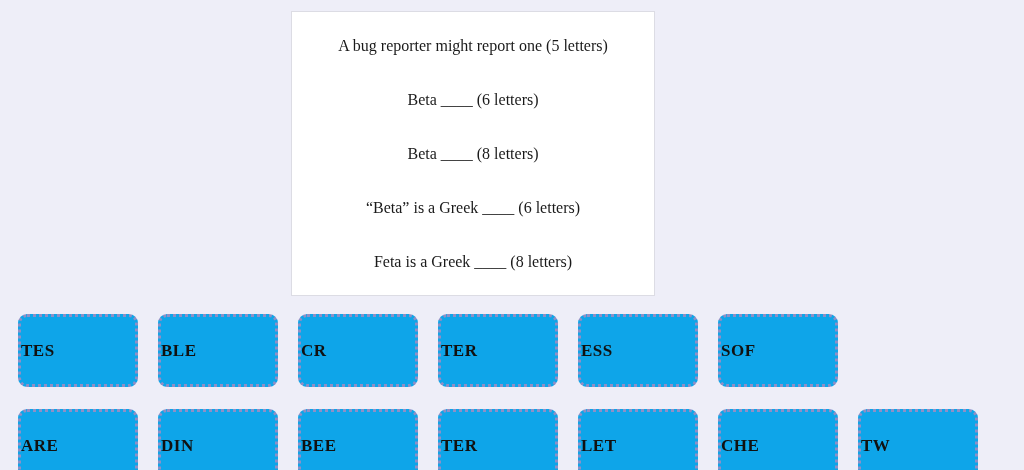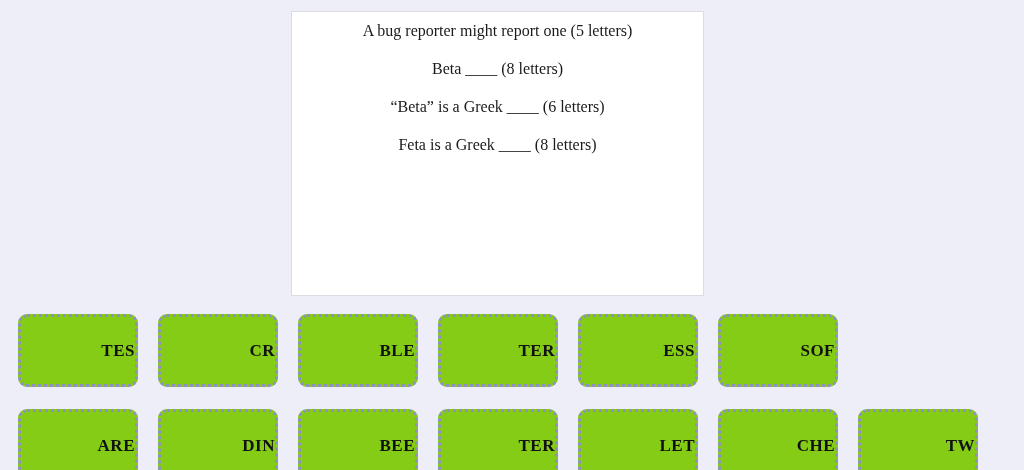--- a/index.html
+++ b/index.html
@@ -13,29 +13,30 @@
     font-family: "Liberation Serif", "DejaVu Serif", serif;
     overflow: hidden;
     position: relative;
   }
 
   
   #clue-panel {
     position: absolute;
     left: 291px;
     top: 11px;
-    width: 413px;
+    width: 364px;
     height: 285px;
     background: #ffffff;
     border: 1px solid #dcdce4;
     box-sizing: border-box;
     display: flex;
     flex-direction: column;
-    justify-content: flex-start;
+    justify-content: center;
     align-items: center;
+    gap: 16px;
   }
   .clue-line {
     font-size: 16px;
     line-height: 38px;
     color: #1a1a1a;
     text-align: center;
     white-space: pre;
     font-family: "Liberation Serif", "DejaVu Serif", serif;
   }
 
@@ -48,57 +49,58 @@
   }
   .tile-row {
     display: flex;
     gap: 20px;
     margin-bottom: 22px;
   }
   .tile {
     width: 120px;
     height: 73px;
     box-sizing: border-box;
-    background: #84cc16;
+    background: #0ea5e9;
     border: 3px dotted #8f8fc6;
     border-radius: 9px;
     display: flex;
     align-items: center;
-    justify-content: flex-end;
+    justify-content: flex-start;
     cursor: pointer;
   }
   .tile-label {
     font-family: "Liberation Serif", "DejaVu Serif", serif;
     font-weight: bold;
     font-size: 17px;
     color: #111111;
     letter-spacing: 0.5px;
   }
 </style>
 </head>
 <body>
 
 <div id="clue-panel">
   <div class="clue-line">A bug reporter might report one (5 letters)</div>
+  <div class="clue-line">Beta ____ (6 letters)</div>
   <div class="clue-line">Beta ____ (8 letters)</div>
   <div class="clue-line">“Beta” is a Greek ____ (6 letters)</div>
   <div class="clue-line">Feta is a Greek ____ (8 letters)</div>
 </div>
 
 <div id="tile-grid">
 
   <div class="tile-row">
     <div class="tile">
       <span class="tile-label">TES</span>
     </div>
     <div class="tile">
-      <span class="tile-label">CR</span>
+      <span class="tile-label">BLE</span>
     </div>
     <div class="tile">
-      <span class="tile-label">BLE</span>
+      <span class="tile-label">CR</span>
     </div>
     <div class="tile">
       <span class="tile-label">TER</span>
     </div>
     <div class="tile">
       <span class="tile-label">ESS</span>
     </div>
     <div class="tile">
       <span class="tile-label">SOF</span>
     </div>

